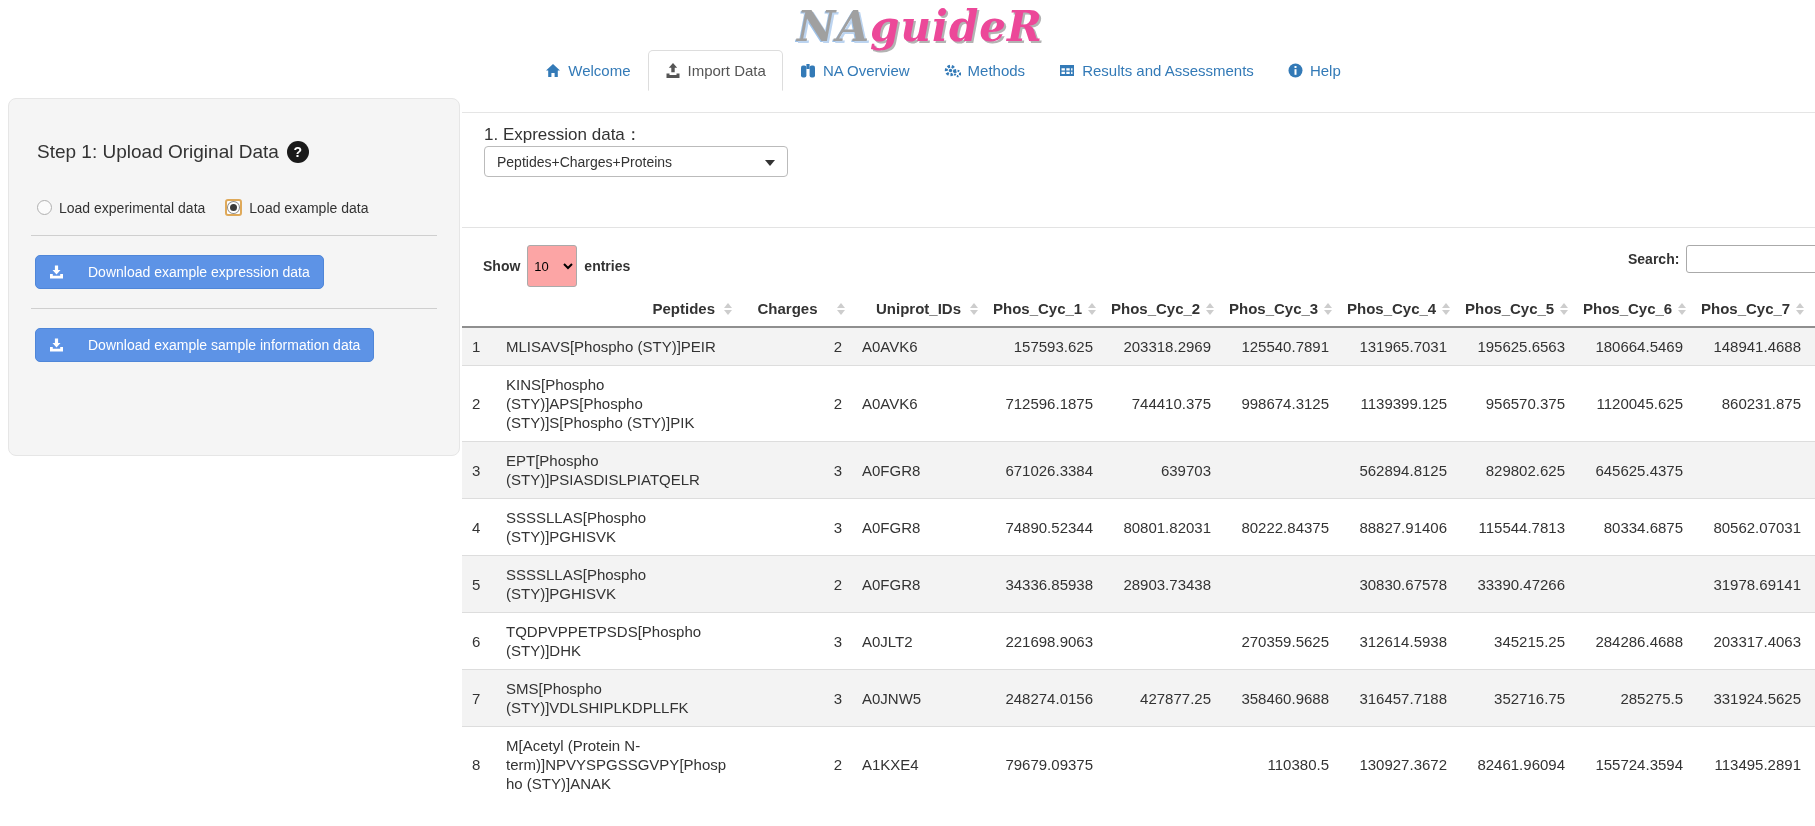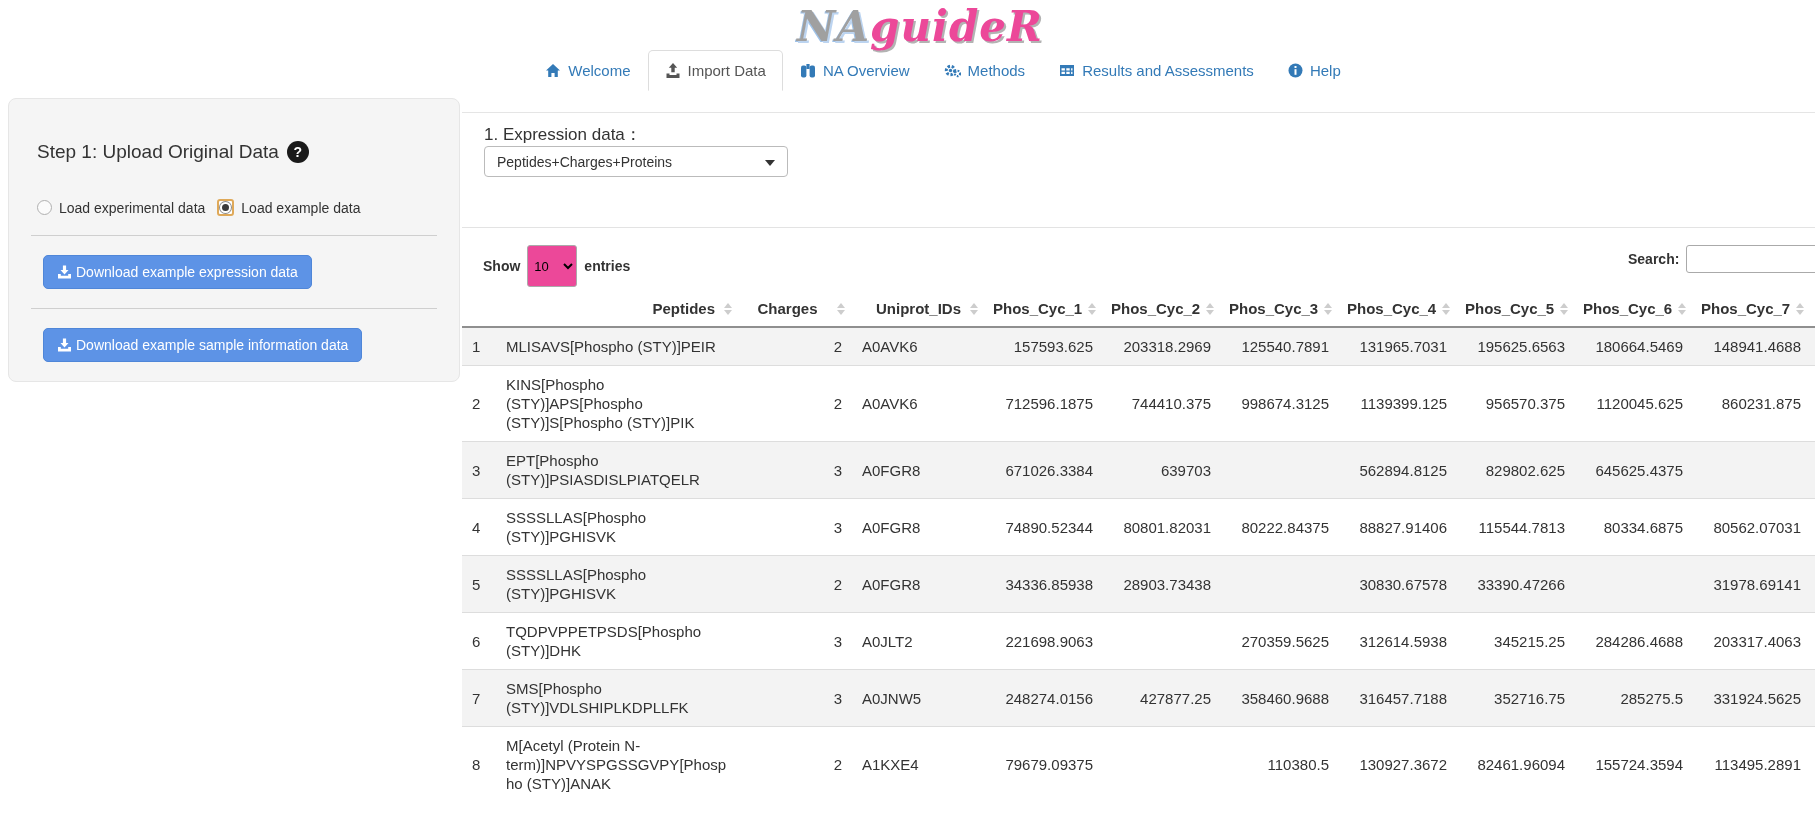--- a/index.html
+++ b/index.html
@@ -16,60 +16,60 @@
   .logo-guider { color:#ec4899; text-shadow:2px 2px 0 #b3b3b3; }
   
   .tabs { position:absolute; top:50px; left:0; width:1886px;
           display:flex; justify-content:center; align-items:stretch; }
   .tab { display:flex; align-items:center; gap:7px; padding:11px 16px;
          font-size:15px; color:#337ab7; cursor:pointer; text-decoration:none;
          border:1px solid transparent; border-radius:5px 5px 0 0; white-space:nowrap; }
   .tab svg { flex:0 0 auto; }
   .tab.active { color:#555; background:#fff; border-color:#ddd; border-bottom-color:transparent; }
   
-  .panel { position:absolute; left:8px; top:98px; width:452px; height:284px;
+  .panel { position:absolute; left:8px; top:98px; width:452px; height:358px;
            background:#f5f5f5; border:1px solid #e6e6e6; border-radius:8px;
            padding:30px 22px 12px 22px; }
   .panel-title { font-size:19px; font-weight:400; color:#333; margin:12px 0 0 6px;
                  display:flex; align-items:center; gap:8px; }
   .help-circle { width:22px; height:22px; border-radius:50%; background:#1a1a1a; color:#fff;
                  font-size:14px; font-weight:bold; display:inline-flex; align-items:center;
                  justify-content:center; cursor:pointer; flex:0 0 auto; }
-  .radio-row { display:flex; align-items:center; gap:12px; margin:36px 0 0 6px; font-size:14px; }
+  .radio-row { display:flex; align-items:center; gap:20px; margin:36px 0 0 6px; font-size:14px; }
   .radio-opt { display:flex; align-items:center; gap:7px; cursor:pointer; }
   .radio-circle { width:15px; height:15px; border-radius:50%; border:1px solid #b0b0b0;
                   background:#fbfbfb; flex:0 0 auto; }
   .radio-box { width:17px; height:17px; border:2px solid #dfa959; border-radius:3px;
                background:#fff; display:inline-flex; align-items:center; justify-content:center;
                flex:0 0 auto; }
   .radio-dot { width:7px; height:7px; border-radius:50%; background:#3a3a3a;
                box-shadow:0 0 0 2px #fff, 0 0 0 3px #8a8a8a; }
   .panel hr { border:none; border-top:1px solid #cfcfcf; margin:19px 0; }
-  .btn-dl { display:inline-flex; align-items:center; gap:4px; padding:8px 13px;
+  .btn-dl { display:inline-flex; align-items:center; gap:24px; padding:8px 13px;
             background:#5d93e6; border:1px solid #4f86d8; border-radius:5px;
             color:#fff; font-size:14px; font-family:inherit; cursor:pointer;
-            margin-left:12px; white-space:nowrap; }
+            margin-left:4px; white-space:nowrap; }
   
   .content { position:absolute; left:462px; top:112px; width:1353px;
              border-top:1px solid #e5e5e5; }
   .section-title { font-size:17px; font-weight:400; color:#333; margin:10px 0 0 22px; }
   .field-label { font-size:14px; font-weight:bold; margin:15px 0 7px 22px; }
   .dropdown { position:relative; margin-left:22px; width:304px; height:31px;
               background:#fff; border:1px solid #bbb; border-radius:4px;
               font-size:14px; color:#333; text-align:left; padding:0 28px 0 12px;
               font-family:inherit; cursor:pointer; display:flex; align-items:center; }
   .caret { position:absolute; right:12px; top:13px; width:0; height:0;
            border-left:5px solid transparent; border-right:5px solid transparent;
            border-top:6px solid #333; }
   .divider { border:none; border-top:1px solid #e3e3e3; margin:50px 0 0 0; }
   .dt-controls { position:relative; margin-top:17px; height:31px; }
   .dt-length { position:absolute; left:21px; top:0; display:flex; align-items:center;
                gap:7px; font-size:14px; font-weight:bold; color:#333; }
   .dt-length select { height:42px; min-width:50px; border:1px solid #aaa; border-radius:3px;
-                      background:#ec4899; font-size:13px; font-family:inherit; padding:12px 2px; }
+                      background:#fca5a5; font-size:13px; font-family:inherit; padding:12px 2px; }
   .dt-search { position:absolute; left:1166px; top:0; display:flex; align-items:center;
                gap:7px; font-size:14px; font-weight:bold; color:#333; }
   .dt-search input { height:28px; width:190px; border:1px solid #aaa; border-radius:3px;
                      padding:0 6px; font-size:13px; font-family:inherit; }
   
   table.dt { border-collapse:collapse; table-layout:fixed; width:1753px; margin-top:15px;
              font-size:15px; color:#333; }
   table.dt th { position:relative; font-weight:bold; text-align:right;
                 padding:9px 24px 9px 8px; border-bottom:2px solid #8f8f8f;
                 vertical-align:middle; cursor:pointer; white-space:nowrap; }

